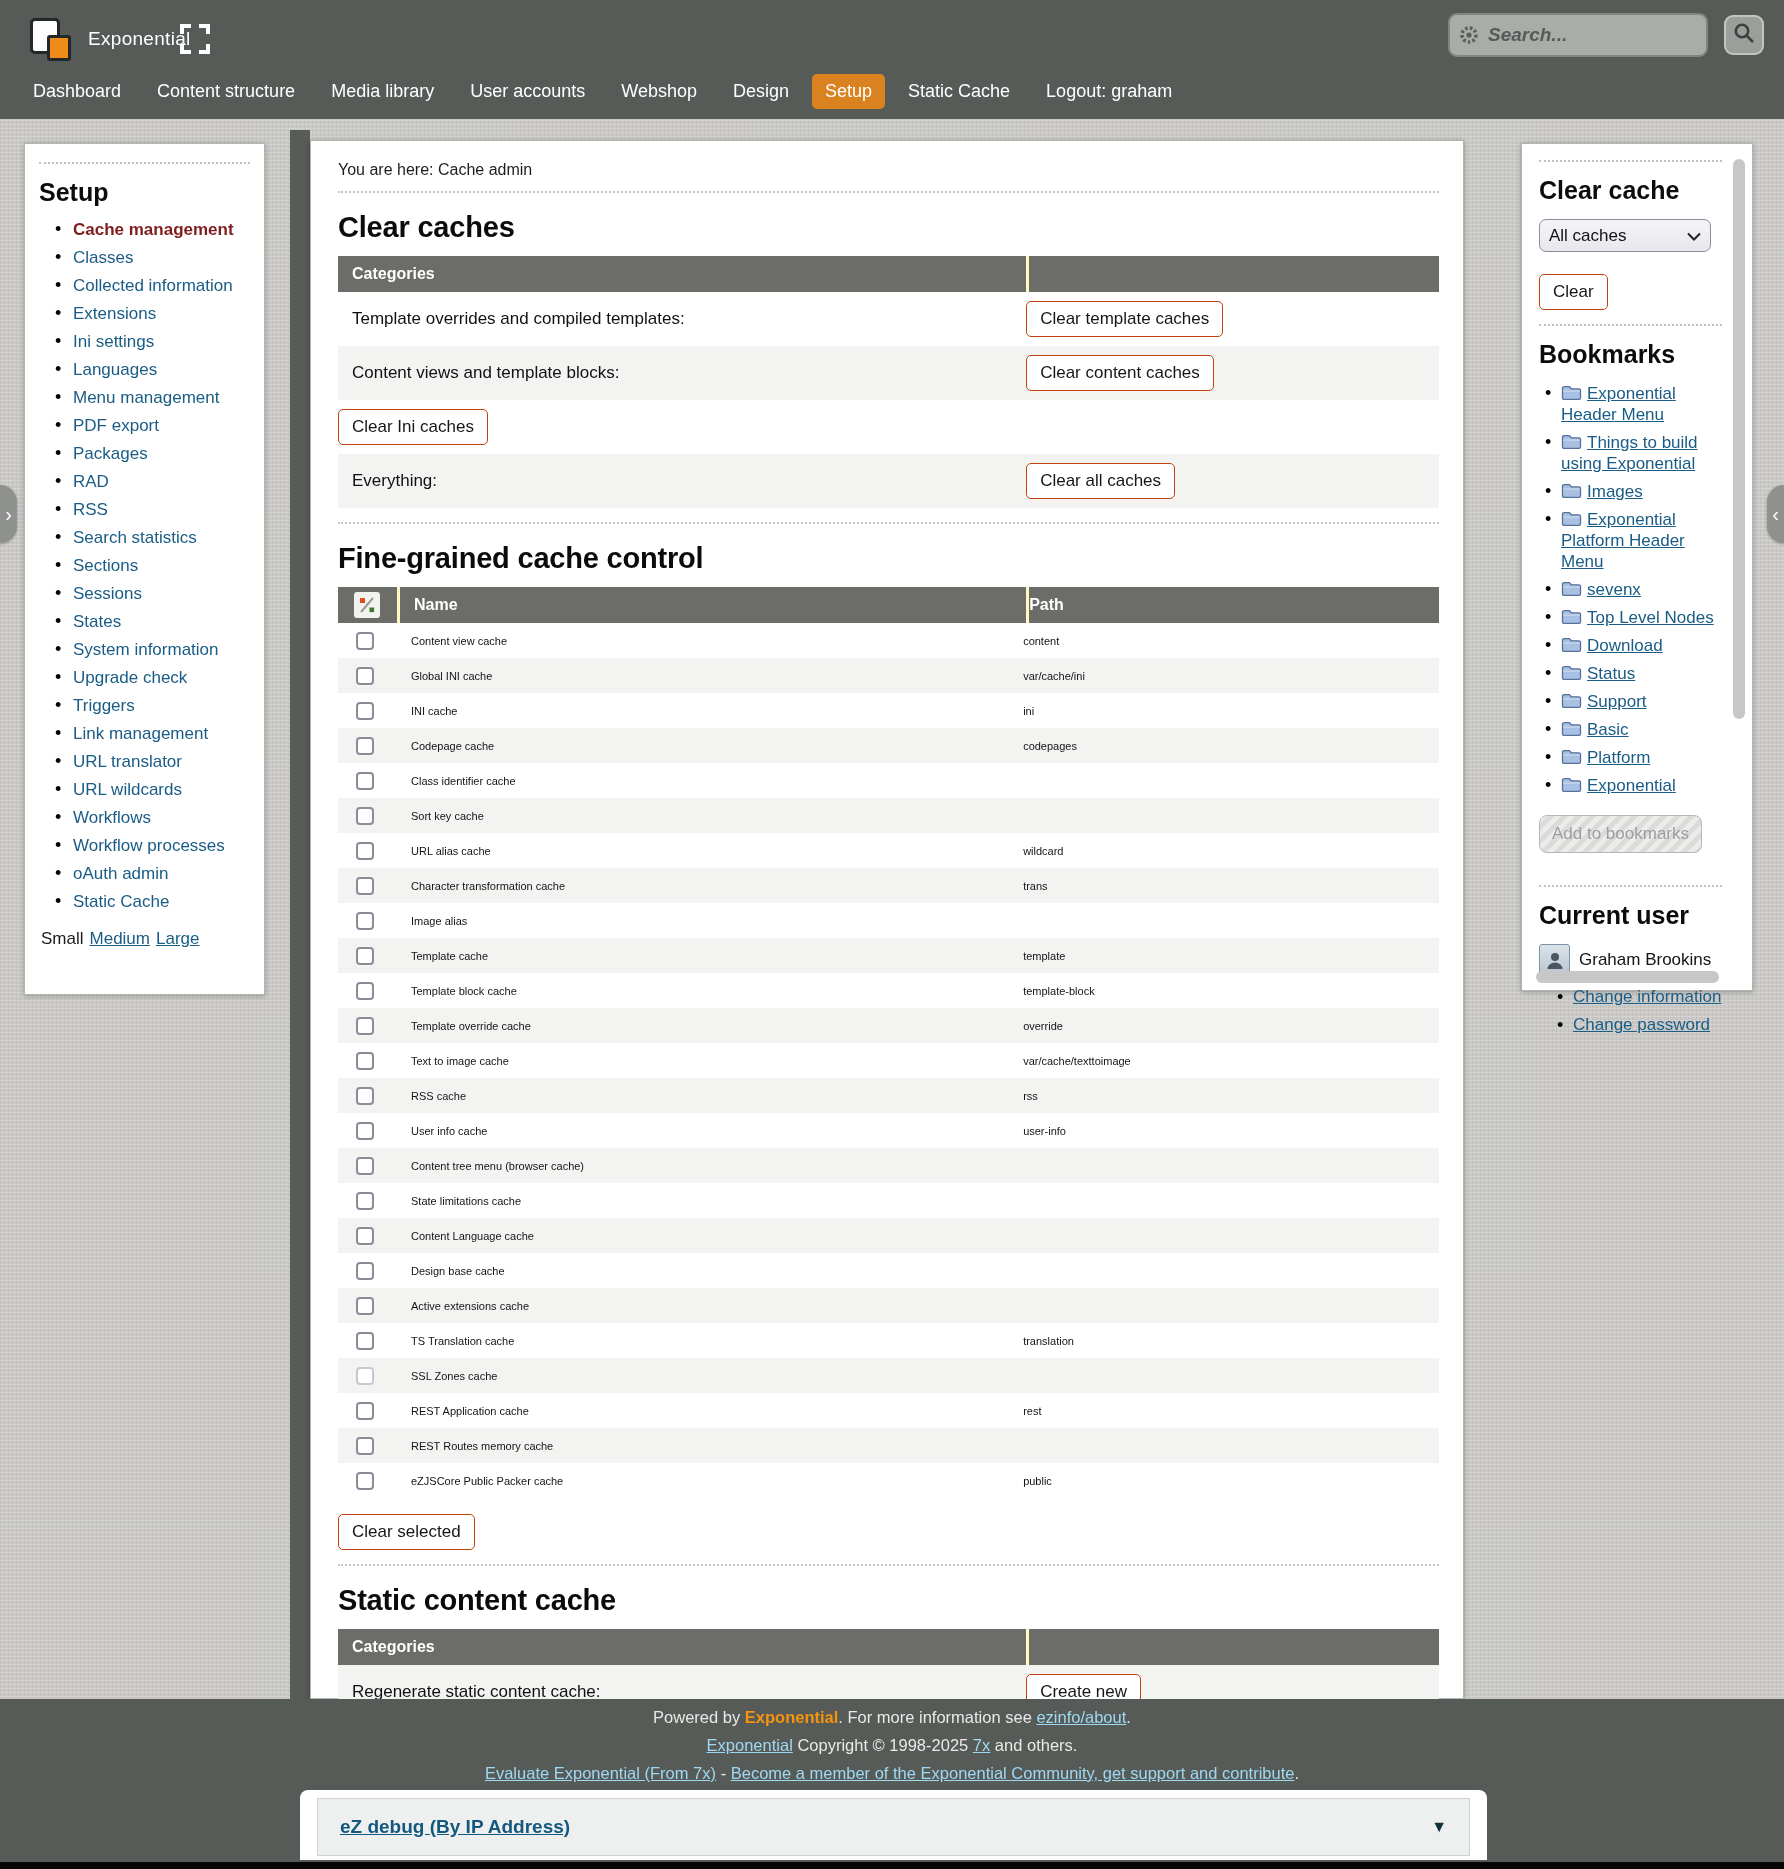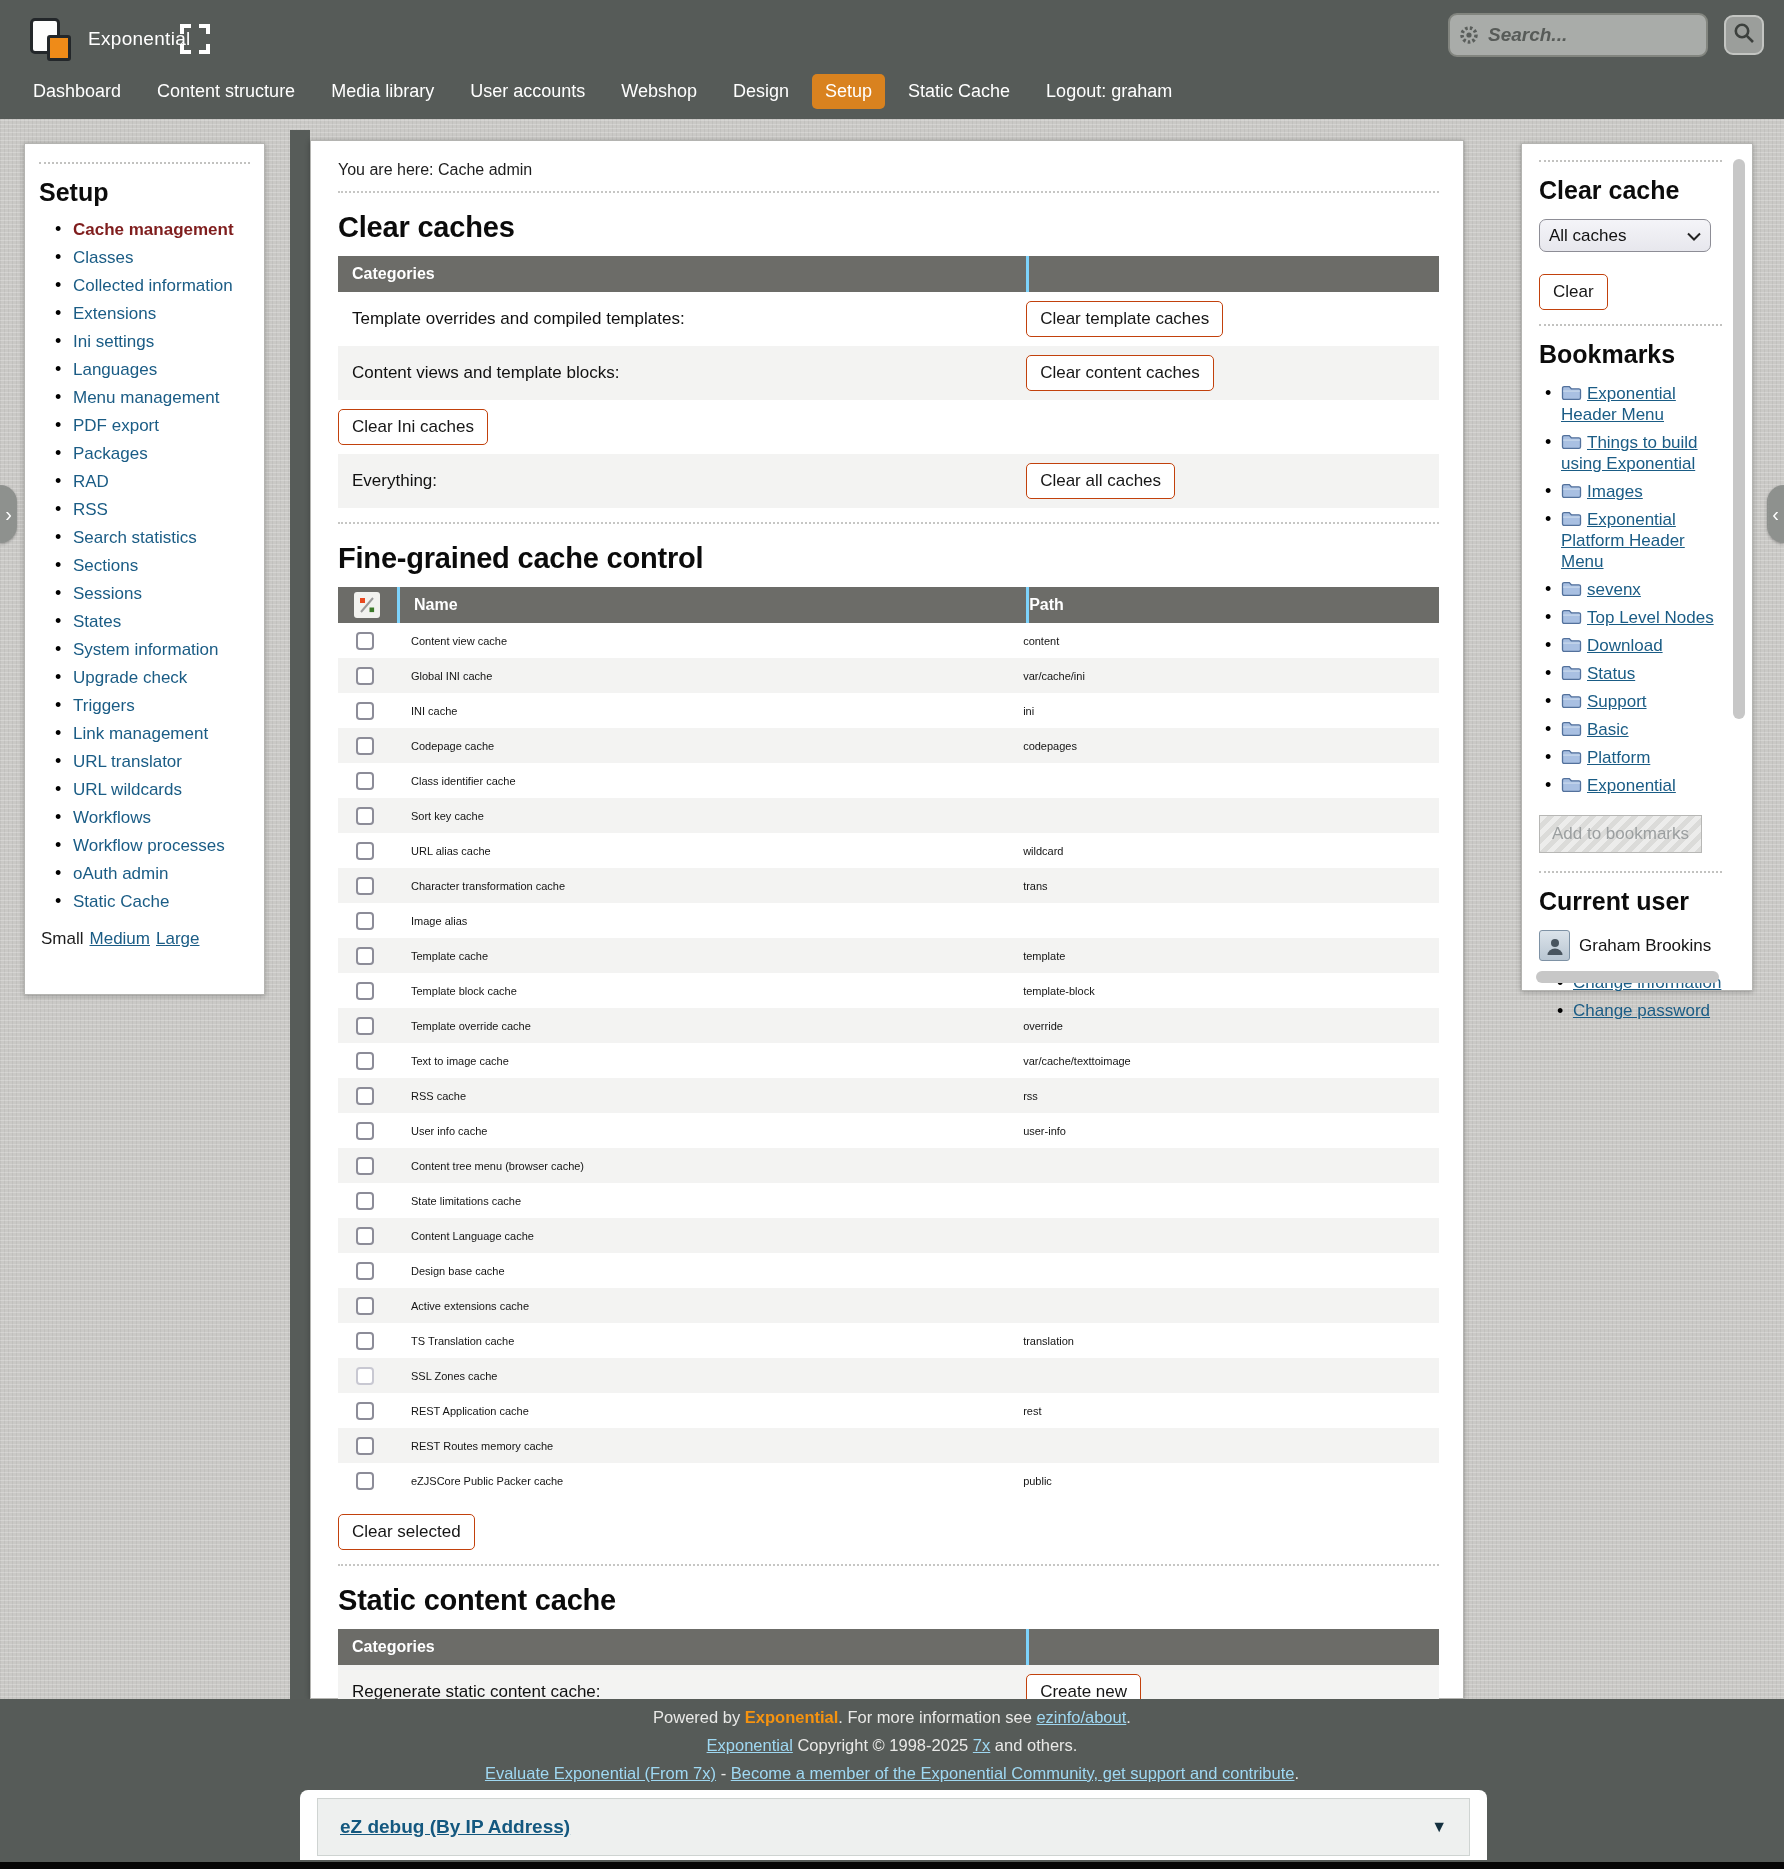--- a/index.html
+++ b/index.html
@@ -49,21 +49,21 @@
 
   
   #main-strip { position:absolute; left:290px; top:130px; width:20px; height:1569px; background:#575c59; }
 
   
   #main-panel { left:310px; top:140px; width:1154px; height:1559px; padding:12px 24px 16px 27px; }
   .breadcrumb { font-size:16px; color:#1d1d1d; margin:8px 0 12px; }
   .main-dashed { border-top:2px dotted #c6c6c4; }
   h1 { font-size:29px; color:#0b0b0b; margin:18px 0 12px; letter-spacing:-.2px; }
 
-  .cat-thead, .fg-thead { display:flex; height:36px; background:#7dd3fc; gap:3px; }
+  .cat-thead, .fg-thead { display:flex; height:36px; background:#fef9c3; gap:3px; }
   .cat-th-left { flex:0 0 62.5%; background:#6c6c68; color:#fff; font-weight:bold; font-size:16px;
     display:flex; align-items:center; padding-left:14px; }
   .cat-th-right { flex:1; background:#6c6c68; }
   .cat-row { display:flex; align-items:center; min-height:54px; font-size:17px; color:#111; }
   .cat-rows .cat-row:nth-child(even) { background:#f3f3f2; }
   .cat-label { flex:0 0 62.5%; padding-left:14px; }
   .cat-action { flex:1; padding:8px 0; }
   .btn { background:#fff; border:1px solid #c2410c; border-radius:5px; font-size:17px; color:#161616;
     padding:7px 13px; cursor:pointer; font-family:inherit; }
 
@@ -83,21 +83,21 @@
   
   #right-panel { left:1521px; top:143px; width:232px; height:848px; padding:6px 30px 6px 17px; }
   .select-box { width:172px; height:33px; background:linear-gradient(#f4f4f8,#e7e7ed); border:1px solid #8d8d96;
     border-radius:7px; display:flex; align-items:center; justify-content:space-between; padding:0 9px; font-size:17px; color:#111; cursor:pointer; }
   .clear-btn-row { margin:22px 0 14px; }
   .bk-list { list-style:none; margin:6px 0 0 22px; }
   .bk-list li { position:relative; margin-bottom:7px; font-size:17px; line-height:21px; }
   .bk-list li::before { content:"•"; position:absolute; left:-16px; top:0; color:#000; font-size:18px; }
   .bk-list svg { vertical-align:-2px; margin-right:5px; }
   .bk-list a { color:#1a5c85; text-decoration:underline; cursor:pointer; }
-  .add-bk { margin:12px 0 8px; padding:8px 12px; font-size:17px; color:#9b9fa0; border:1px solid #b7b7b5; border-radius:0;
+  .add-bk { margin:12px 0 22px; padding:8px 12px; font-size:17px; color:#9b9fa0; border:1px solid #b7b7b5; border-radius:8px;
     background:repeating-linear-gradient(135deg,#ececeb 0 5px,#dbdbd9 5px 10px); }
   .user-row { display:flex; align-items:center; gap:9px; margin:8px 0 12px; font-size:17px; color:#141414; }
   .avatar { width:31px; height:31px; border:1px solid #7e92a5; border-radius:3px; background:linear-gradient(#dbe3ea,#b9c6d2);
     display:flex; align-items:center; justify-content:center; }
   .user-links { list-style:none; margin:0 0 0 34px; }
   .user-links li { position:relative; margin-bottom:8px; font-size:17px; }
   .user-links li::before { content:"•"; position:absolute; left:-16px; top:0; color:#000; font-size:18px; }
   .user-links a { color:#1a5c85; text-decoration:underline; cursor:pointer; }
   .v-thumb { position:absolute; right:7px; top:15px; width:12px; height:560px; background:#c7c7c7; border-radius:6px; cursor:pointer; }
   .h-thumb { position:absolute; left:14px; bottom:7px; width:183px; height:12px; background:#c7c7c7; border-radius:6px; cursor:pointer; }

